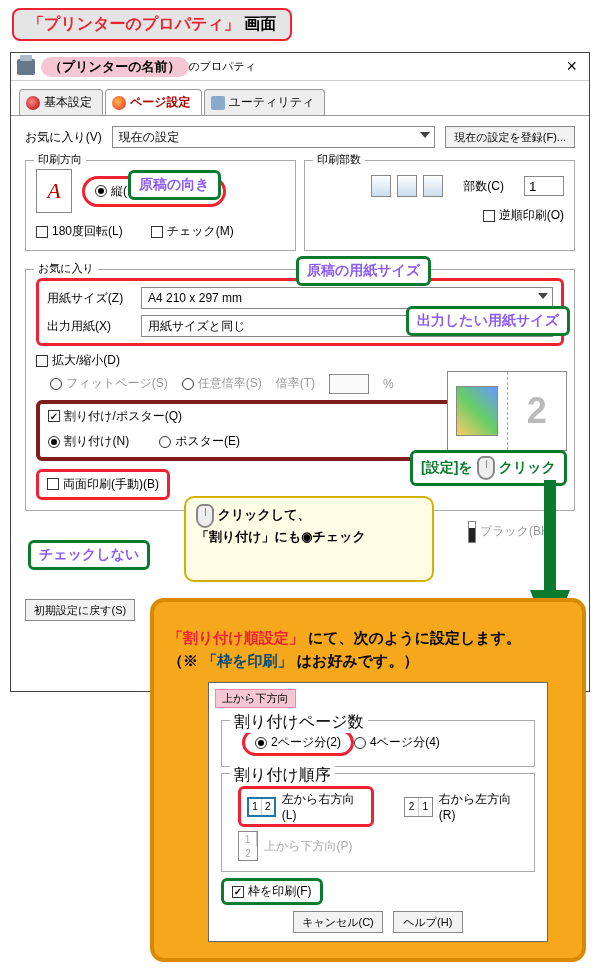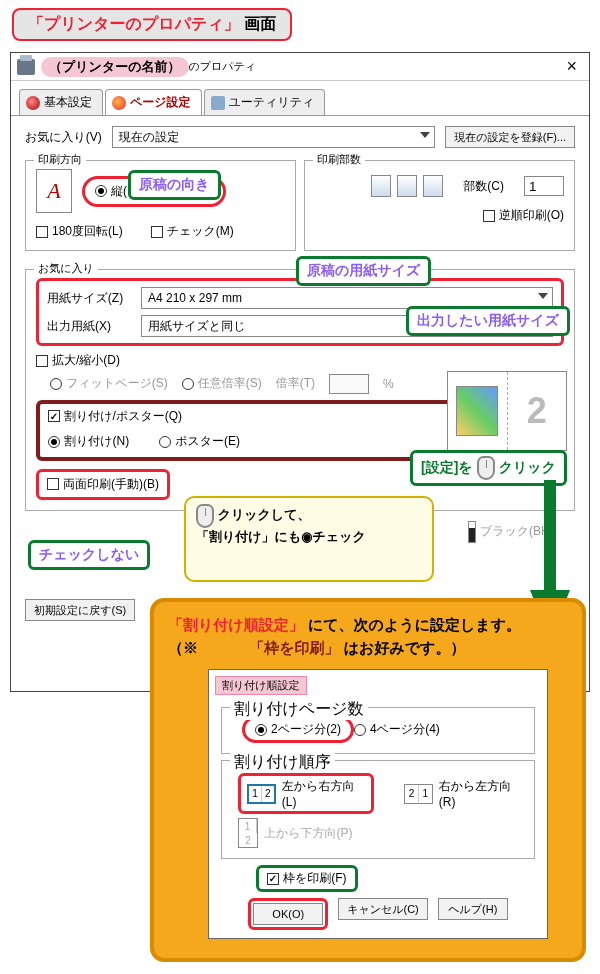--- a/index.html
+++ b/index.html
@@ -168,38 +168,38 @@
   }
   .mouse-icon::before {
     content: ""; position: absolute; left: 50%; top: 2px; width: 1px; height: 8px;
     background: #888;
   }
 
   
   .inner-panel {
     position: absolute; left: 150px; top: 598px; width: 436px; height: 364px;
     border: 4px solid #d88a00; border-radius: 14px; background: #f6a81c;
-    padding: 12px 14px;
+    padding: 25px 14px;
   }
   .inner-head { font-size: 15px; font-weight: bold; line-height: 1.5; }
   .inner-head .r { color: #e23; }
-  .inner-head .g { color: #7f1d1d; margin-left: 47px; }
+  .inner-head .g { color: #0c4a6e; }
   .inner-dialog {
     margin-top: 10px; background: #fff; border: 1px solid #666;
     width: 340px; margin-left: 40px; padding-bottom: 8px;
   }
   .inner-title {
     display: inline-block; background: #f5c7d4; border: 1px solid #e8a;
     padding: 1px 6px; margin: 6px; font-size: 11px;
   }
   .sub-group { margin: 6px 12px; border: 1px solid #aaa; padding: 8px 10px 10px; position: relative; }
   .sub-title { position: absolute; top: -9px; left: 8px; background: #fff; font-size: 16px; padding: 0 4px; }
   .pages-row { display: flex; align-items: center; padding-left: 10px; }
   .ring-red { border: 3px solid #e23; border-radius: 16px; padding: 2px 10px; display: inline-flex; }
-  .ring-green { border: 3px solid #0a7a2f; border-radius: 6px; padding: 2px 8px; display: inline-flex; margin-left: 35px; }
+  .ring-green { border: 3px solid #0a7a2f; border-radius: 6px; padding: 2px 8px; display: inline-flex; }
   .order-row { display: flex; gap: 30px; align-items: center; padding-left: 6px; margin-top: 4px; }
   .order-opt { display: flex; align-items: center; gap: 6px; }
   .order-icon {
     width: 30px; height: 20px; border: 1px solid #888; background: #fff;
     display: flex;
   }
   .order-icon span { flex:1; display:flex; align-items:center; justify-content:center; font-size:10px; border-right:1px solid #ccc; }
   .order-icon span:last-child { border-right:none; }
   .order-icon.sel { border: 2px solid #27a; }
   .box-red { border: 3px solid #e23; border-radius: 6px; padding: 2px 6px; display: inline-flex; }
@@ -438,21 +438,21 @@
 <div class="inner-panel">
   <div class="inner-head">
     <span class="r">「割り付け順設定」</span>
     <span>にて、次のように設定します。</span><br>
     <span>（※</span>
     <span class="g">「枠を印刷」</span>
     <span>はお好みです。）</span>
   </div>
 
   <div class="inner-dialog">
-    <span class="inner-title">割り付け順設定</span>
+    <span class="inner-title">上から下方向</span>
 
     <div class="sub-group">
       <span class="sub-title">割り付けページ数</span>
       <div class="pages-row">
         <span class="ring-red">
           <label class="radio">
             <span class="dot on"></span>
             <span>2ページ分(2)</span>
           </label>
         </span>
@@ -497,20 +497,17 @@
     <div style="margin:6px 12px;">
       <span class="ring-green">
         <label class="chk">
           <span class="box on"></span>
           <span>枠を印刷(F)</span>
         </label>
       </span>
     </div>
 
     <div class="inner-btn-row">
-      <span class="ok-ring">
-        <span class="btn">OK(O)</span>
-      </span>
       <span class="btn">キャンセル(C)</span>
       <span class="btn">ヘルプ(H)</span>
     </div>
   </div>
 </div>
 
 </body></html>

